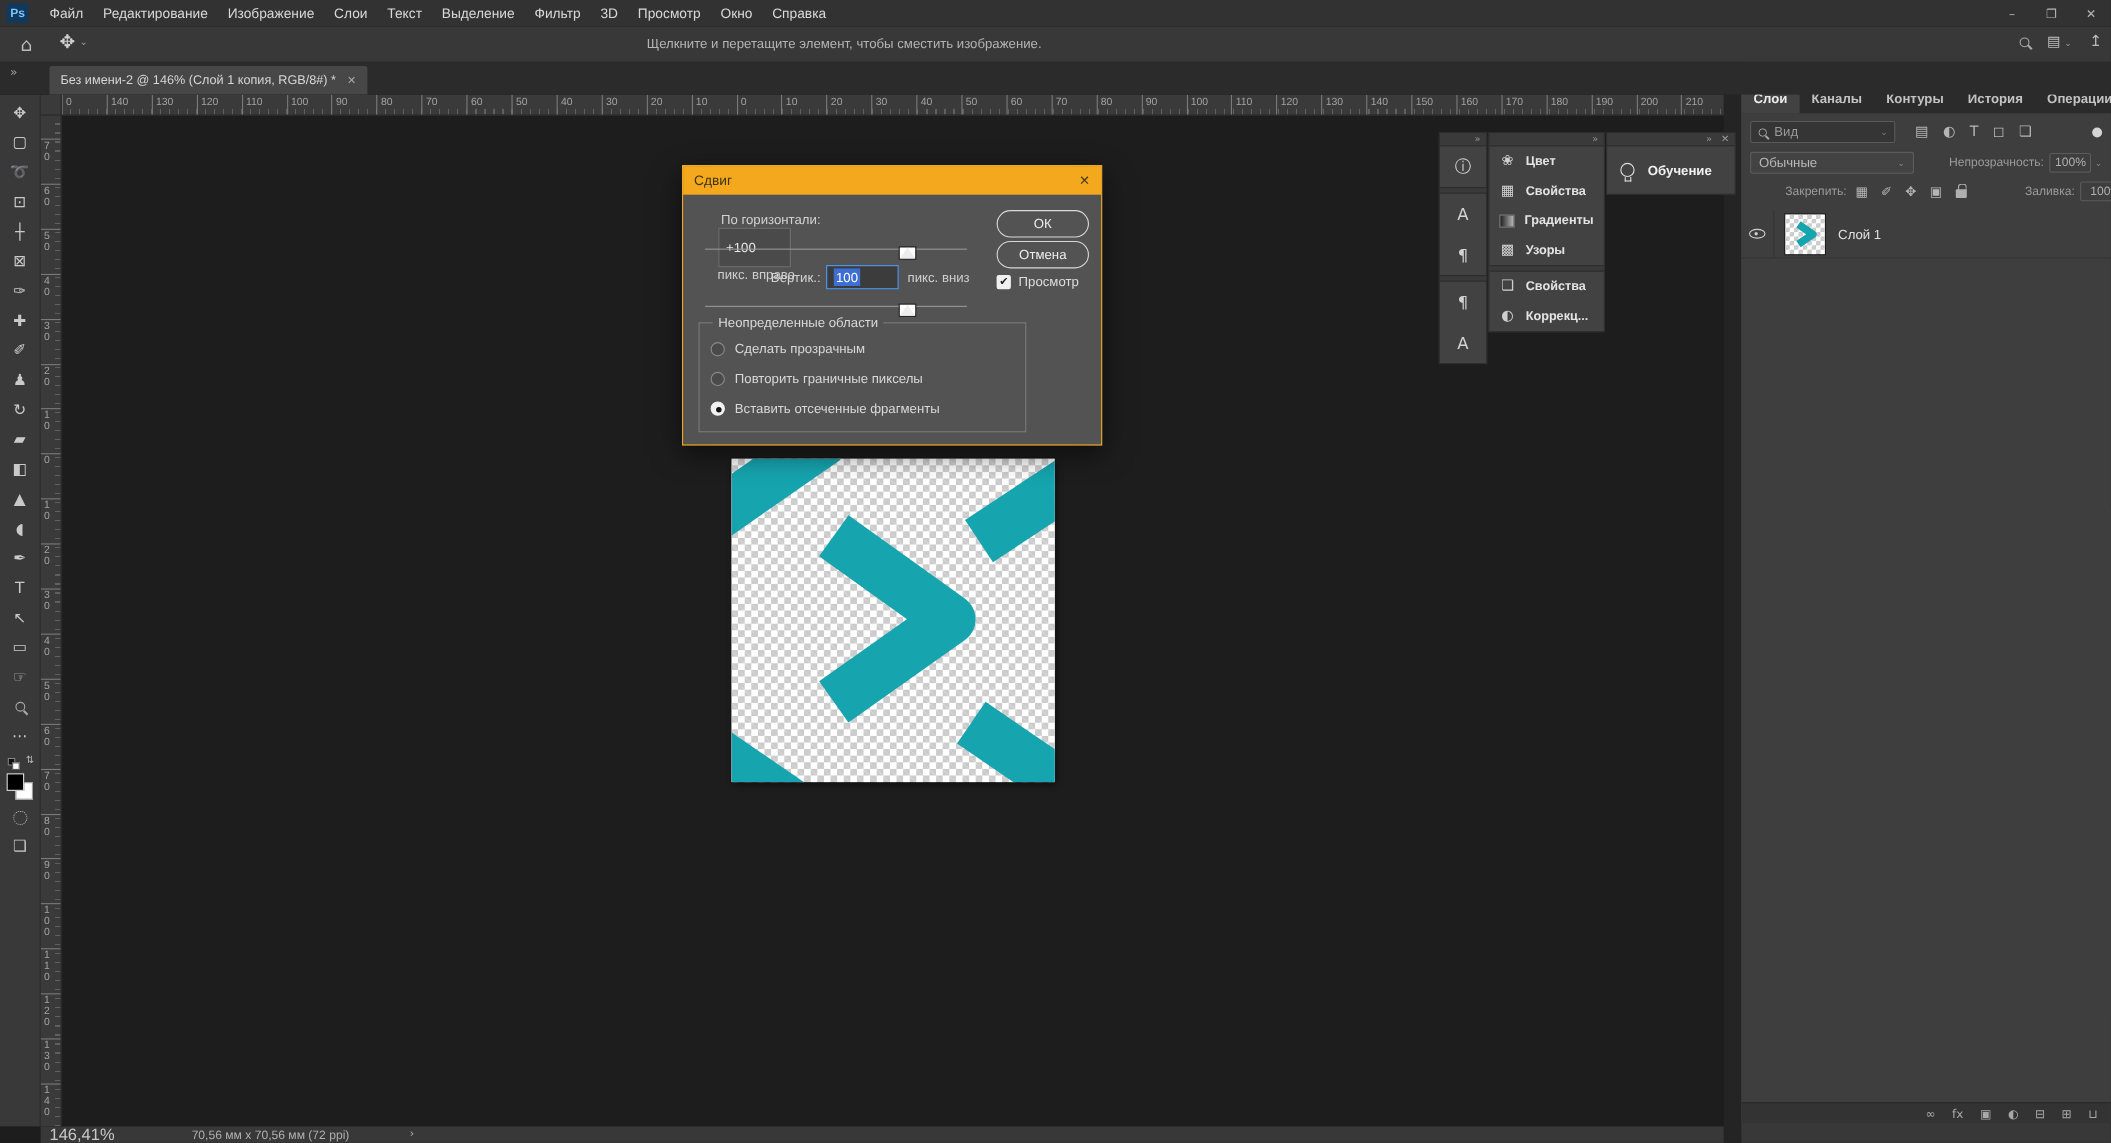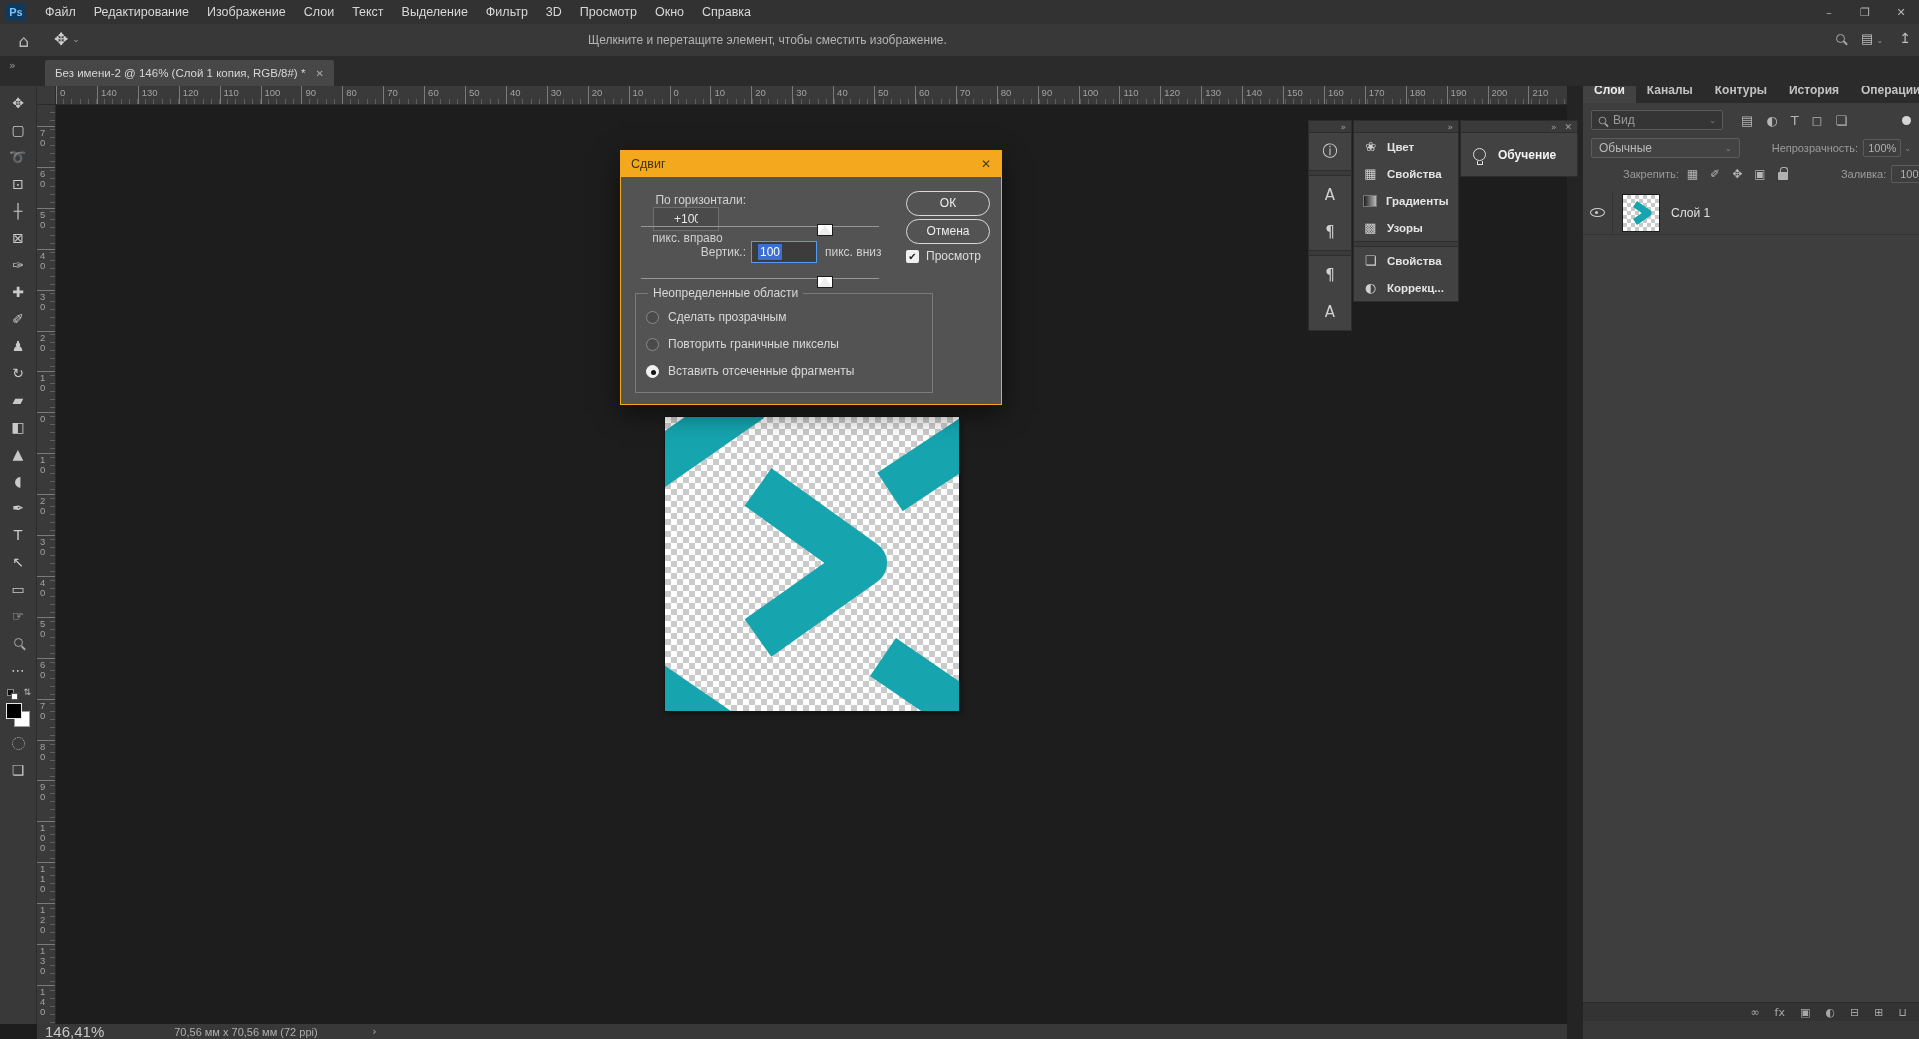--- a/index.html
+++ b/index.html
@@ -70,21 +70,21 @@
   .canvas svg{position:absolute;left:0;top:0;}
   .canvas polyline,.canvas line{stroke:var(--teal);fill:none;}
 
   
   .dialog{position:absolute;left:620px;top:150px;width:382px;height:255px;background:#535353;border:1px solid var(--title-yellow);box-shadow:0 8px 24px rgba(0,0,0,.55);z-index:50;}
   .dlg-title{position:absolute;left:0;top:0;width:100%;height:26px;background:var(--title-yellow);display:flex;align-items:center;padding:0 10px;}
   .dlg-title .t{color:#3f3415;font-size:12.5px;}
   .dlg-title .x{margin-left:auto;color:#4a3c12;font-size:12px;}
   .dlg-row{position:absolute;left:0;display:flex;align-items:center;}
   .dlg-label{display:inline-block;width:125px;text-align:right;color:#d2d2d2;}
-  .dlg-input{width:66px;height:24px;margin-left:5px;background:#4a4a4a;border:1px solid #6e6e6e;color:#e8e8e8;font-size:12px;padding:0 20px;font-family:"Liberation Sans",sans-serif;}
+  .dlg-input{width:66px;height:36px;margin-left:5px;background:#4a4a4a;border:1px solid #6e6e6e;color:#e8e8e8;font-size:12px;padding:0 6px;font-family:"Liberation Sans",sans-serif;}
   .dlg-input-focus{width:66px;height:22px;margin-left:5px;background:#3c3c3c;border:1px solid #4f9cf7;color:#fff;display:flex;align-items:center;padding:0 6px;}
   .dlg-input-focus .seltext{background:var(--sel-blue);color:#ffffff;padding:1px 2px;}
   .dlg-unit{margin-left:8px;color:#cfcfcf;}
   .dlg-slider{position:absolute;left:20px;width:238px;height:14px;}
   .dlg-slider .track{position:absolute;left:0;right:0;top:3px;height:1px;background:#979797;}
   .dlg-slider .thumb{position:absolute;left:70%;top:2px;width:0;height:0;border-left:7px solid transparent;border-right:7px solid transparent;border-bottom:10px solid #ededed;}
   .dlg-btn{position:absolute;left:285px;width:84px;height:25px;border:1.5px solid #d9d9d9;border-radius:13px;color:#ededed;background:transparent;font-size:12px;text-align:center;line-height:22px;}
   .dlg-check{position:absolute;left:285px;display:flex;align-items:center;gap:7px;color:#dddddd;}
   .cbox{width:13px;height:13px;background:#f0f0f0;border-radius:2px;color:#222;font-size:10px;line-height:13px;text-align:center;font-weight:bold;}
   .fieldset{position:absolute;left:14px;top:142px;width:298px;height:100px;border:1px solid #7a7a7a;}

